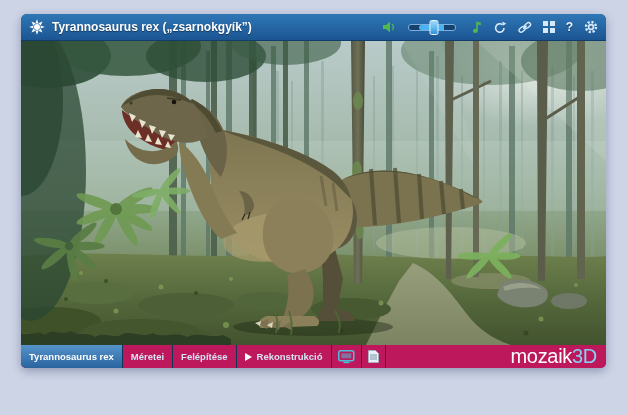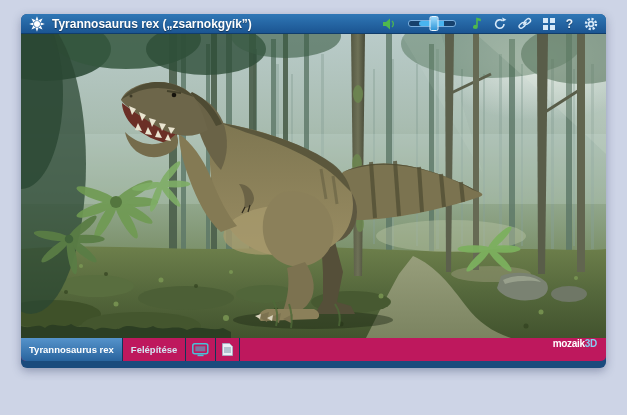--- a/index.html
+++ b/index.html
@@ -1,40 +1,40 @@
 <!DOCTYPE html>
 <html><head>
 <meta charset="utf-8">
 <style>
   html,body{margin:0;padding:0;}
   body{width:627px;height:415px;background:#cdd4e6;font-family:"Liberation Sans",sans-serif;position:relative;overflow:hidden;}
   .window{position:absolute;left:21px;top:14px;width:585px;height:354px;border-radius:6px;
           box-shadow:0 3px 10px rgba(50,60,100,.40);background:#1b4b7d;}
   
-  .titlebar{height:20px;background:linear-gradient(#2f77b6,#1b5592);border-radius:6px 6px 0 0;
+  .titlebar{height:27px;background:linear-gradient(#2f77b6,#1b5592);border-radius:6px 6px 0 0;
             border-bottom:1px solid #113d6b;display:flex;align-items:center;padding:0 8px;gap:7px;box-sizing:border-box;}
   .title{color:#ffffff;font-weight:bold;font-size:12px;text-shadow:0 1px 1px rgba(0,0,0,.45);white-space:nowrap;}
   .controls{margin-left:auto;display:flex;align-items:center;gap:11px;}
   .ctl{display:flex;align-items:center;justify-content:center;cursor:pointer;}
   .vol-track{width:46px;height:5px;background:#16416d;border:1px solid #79aedd;border-radius:3px;position:relative;}
   .vol-fill{height:100%;background:#49b4f0;border-radius:3px 0 0 3px;}
   .vol-handle{position:absolute;top:-5px;width:7px;height:13px;background:linear-gradient(#9fdcfd,#2f96d8);
               border:1px solid #eaf6ff;border-radius:2px;transform:translateX(-50%);}
   .help{color:#eaf3fb;font-weight:bold;font-size:12px;line-height:1;text-shadow:0 1px 1px rgba(0,0,0,.4);}
   
   .scene{height:304px;overflow:hidden;background:#9fb4ab;position:relative;}
   .scene svg{display:block;}
   
   .tabbar{height:23px;background:#be185d;border-radius:0 0 5px 5px;display:flex;align-items:stretch;overflow:hidden;}
   .tab{display:flex;align-items:center;gap:5px;padding:0 8px;font-size:9.5px;font-weight:bold;color:#d6e5f3;
        border-right:1px solid #0f3659;white-space:nowrap;cursor:pointer;}
   .tab.active{background:linear-gradient(#5593cb,#29649e);color:#ffffff;}
   .tab.icon-tab{padding:0 6px;}
   .play-tri{width:0;height:0;border-left:7px solid #ffffff;border-top:4.5px solid transparent;border-bottom:4.5px solid transparent;}
-  .logo{margin-left:auto;display:flex;align-items:flex-start;padding:0 9px;font-weight:bold;font-size:10px;color:#ffffff;
+  .logo{margin-left:auto;display:flex;align-items:flex-start;padding:0 9px;font-weight:normal;font-size:20px;color:#ffffff;
         letter-spacing:-0.3px;cursor:pointer;}
   .logo .suffix{color:#87cdf2;}
 </style>
 </head>
 <body>
 
 <div class="window">
 
   <div class="titlebar">
     <span class="ctl">
@@ -358,21 +358,28 @@
       </g>
       <path d="M0,304 L0,292 C10,296 16,288 24,294 C32,286 40,296 50,290 C58,296 66,290 74,296 C84,290 92,298 100,294 C110,288 120,298 132,292 C142,298 154,290 166,296 C178,290 190,298 202,294 L210,298 L210,304 Z" fill="#2c3e23"></path>
     </svg>
   </div>
 
   <div class="tabbar">
     <div class="tab active">
       <span>Tyrannosaurus rex</span>
     </div>
     <div class="tab">
+      <span>Méretei</span>
+    </div>
+    <div class="tab">
       <span>Felépítése</span>
+    </div>
+    <div class="tab">
+      <span class="play-tri"></span>
+      <span>Rekonstrukció</span>
     </div>
     <div class="tab icon-tab">
       <svg width="17" height="14" viewBox="0 0 17 14">
         <rect x="0.8" y="0.8" width="15" height="10" rx="2" fill="none" stroke="#49c0d8" stroke-width="1.5"></rect>
         <rect x="3.3" y="3.3" width="10" height="5" fill="#49c0d8" opacity="0.55"></rect>
         <rect x="5.5" y="11.6" width="6" height="1.6" fill="#49c0d8"></rect>
       </svg>
     </div>
     <div class="tab icon-tab">
       <svg width="11" height="13" viewBox="0 0 11 13">

